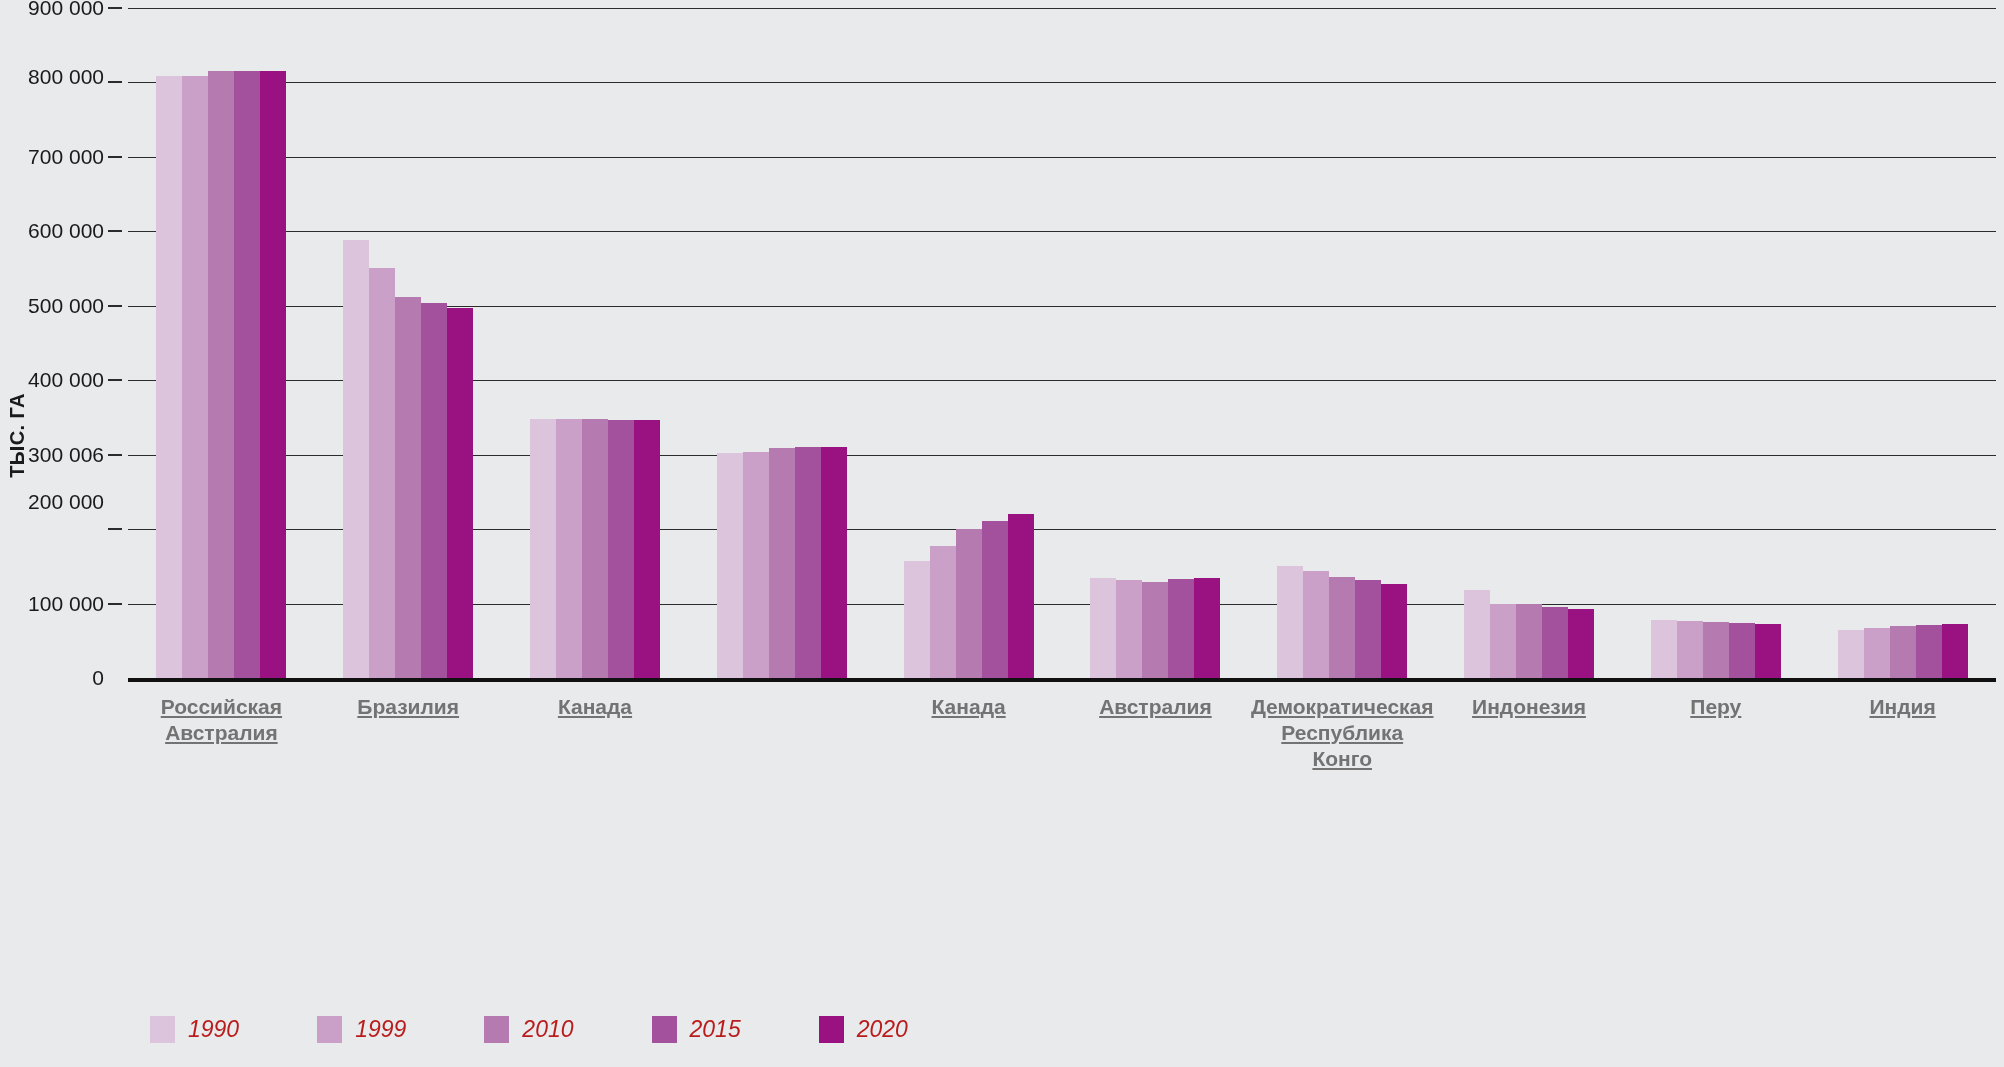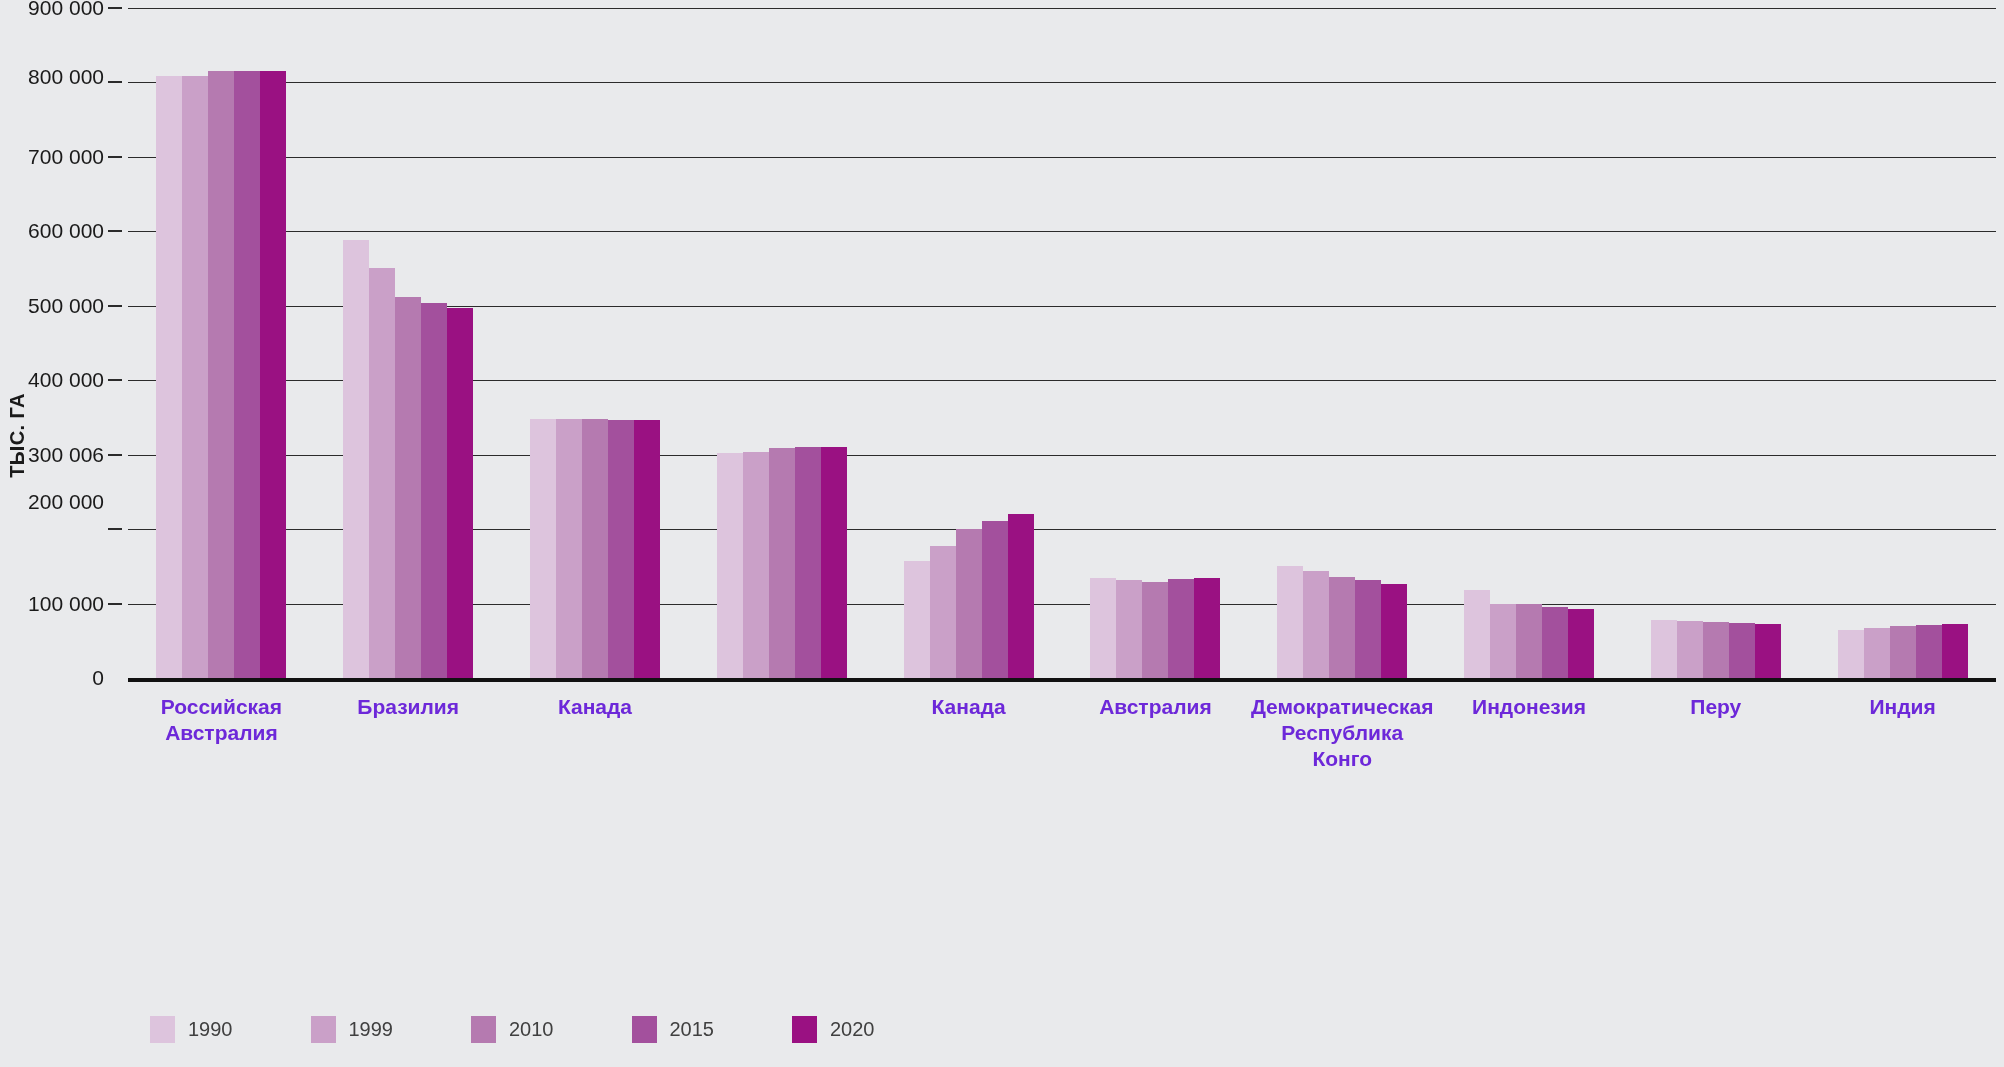--- a/index.html
+++ b/index.html
@@ -118,22 +118,23 @@
     width: 1868px;
     height: 90px;
   }
   .xlabel {
     position: absolute;
     top: 0;
     text-align: center;
     font-size: 21px;
     font-weight: bold;
     line-height: 1.24;
-    color: #6d28d9;
-    font-family: "Liberation Sans", sans-serif;
+    color: #737373;
+    font-family: "Liberation Sans", sans-serif;
+    text-decoration: underline;
   }
 
   
   #legend {
     position: absolute;
     left: 150px;
     top: 1016px;
     display: flex;
     align-items: center;
   }
@@ -141,23 +142,24 @@
     display: flex;
     align-items: center;
     margin-right: 78px;
   }
   .legend-swatch {
     width: 25px;
     height: 27px;
     margin-right: 13px;
   }
   .legend-text {
-    font-size: 20px;
-    color: #404040;
-    font-family: "Liberation Sans", sans-serif;
+    font-size: 23px;
+    color: #b91c1c;
+    font-family: "Liberation Sans", sans-serif;
+    font-style: italic;
   }
 </style>
 </head>
 <body>
 
 <div id="figure">
 
   <div id="y-axis-title">
     <span>ТЫС. ГА</span>
   </div>

